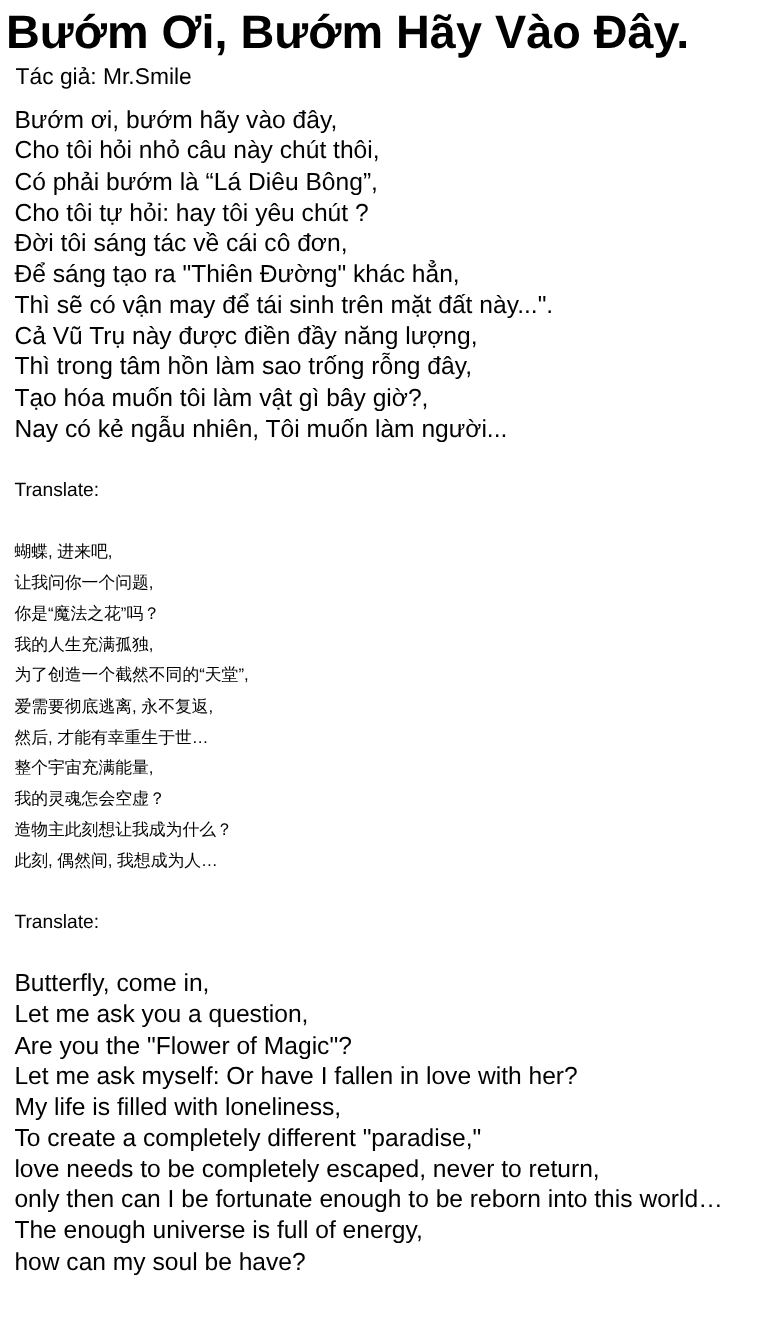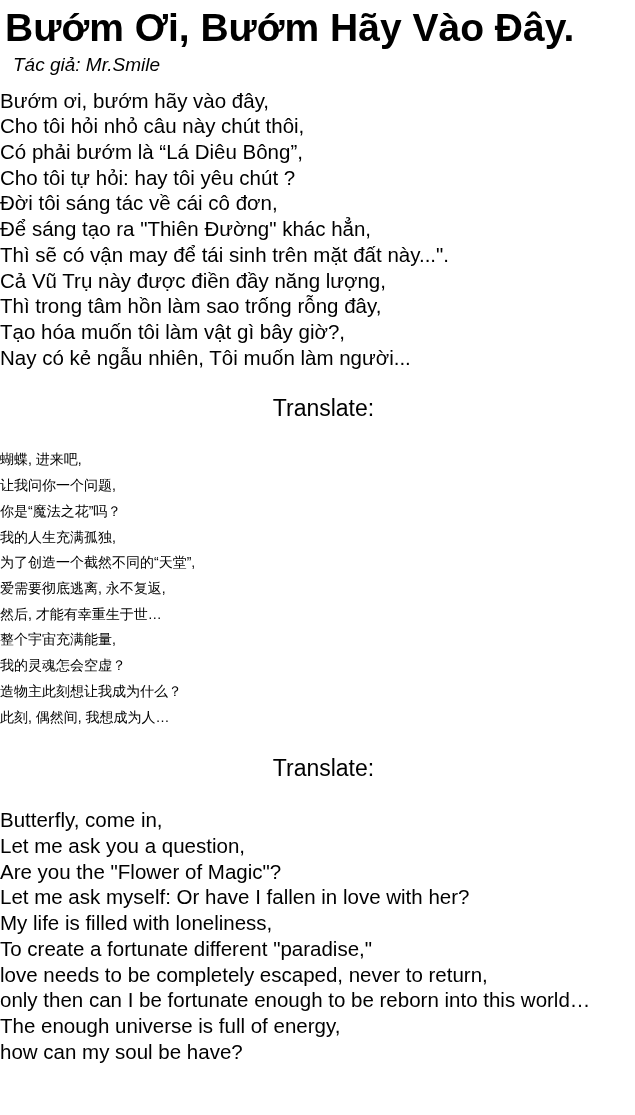--- a/index.html
+++ b/index.html
@@ -20,41 +20,40 @@
   .title {
     font-size: 39px;
     font-weight: 700;
     line-height: 1.12;
     margin: 0;
     padding-left: 5px;
     white-space: nowrap;
     letter-spacing: 0px;
   }
   .author {
-    font-style: italic;
     font-size: 19px;
     padding-left: 13px;
     margin-top: 4px;
     margin-bottom: 12px;
   }
   .poem {
+    padding-left: 12px;
     font-size: 20.5px;
     line-height: 25.7px;
     white-space: nowrap;
   }
   .poem.zh {
     font-size: 14px;
   }
   .translate-label {
     padding-left: 12px;
-    font-size: 23px;
+    font-size: 16px;
     line-height: 25.7px;
     margin-top: 25.7px;
     margin-bottom: 25.7px;
-    text-align: center;
   }
 </style>
 </head>
 <body>
 
 <div class="page">
 
   <h1 class="title">Bướm Ơi, Bướm Hãy Vào Đây.</h1>
 
   <div class="author">Tác giả: Mr.Smile</div>
@@ -90,20 +89,20 @@
     </div>
 
   <div class="translate-label">Translate:</div>
 
   <div class="poem en">
       <div>Butterfly, come in,</div>
       <div>Let me ask you a question,</div>
       <div>Are you the "Flower of Magic"?</div>
       <div>Let me ask myself: Or have I fallen in love with her?</div>
       <div>My life is filled with loneliness,</div>
-      <div>To create a fortunate different "paradise,"</div>
+      <div>To create a completely different "paradise,"</div>
       <div>love needs to be completely escaped, never to return,</div>
       <div>only then can I be fortunate enough to be reborn into this world…</div>
       <div>The enough universe is full of energy,</div>
       <div>how can my soul be have?</div>
     </div>
 
 </div>
 
 </body></html>

